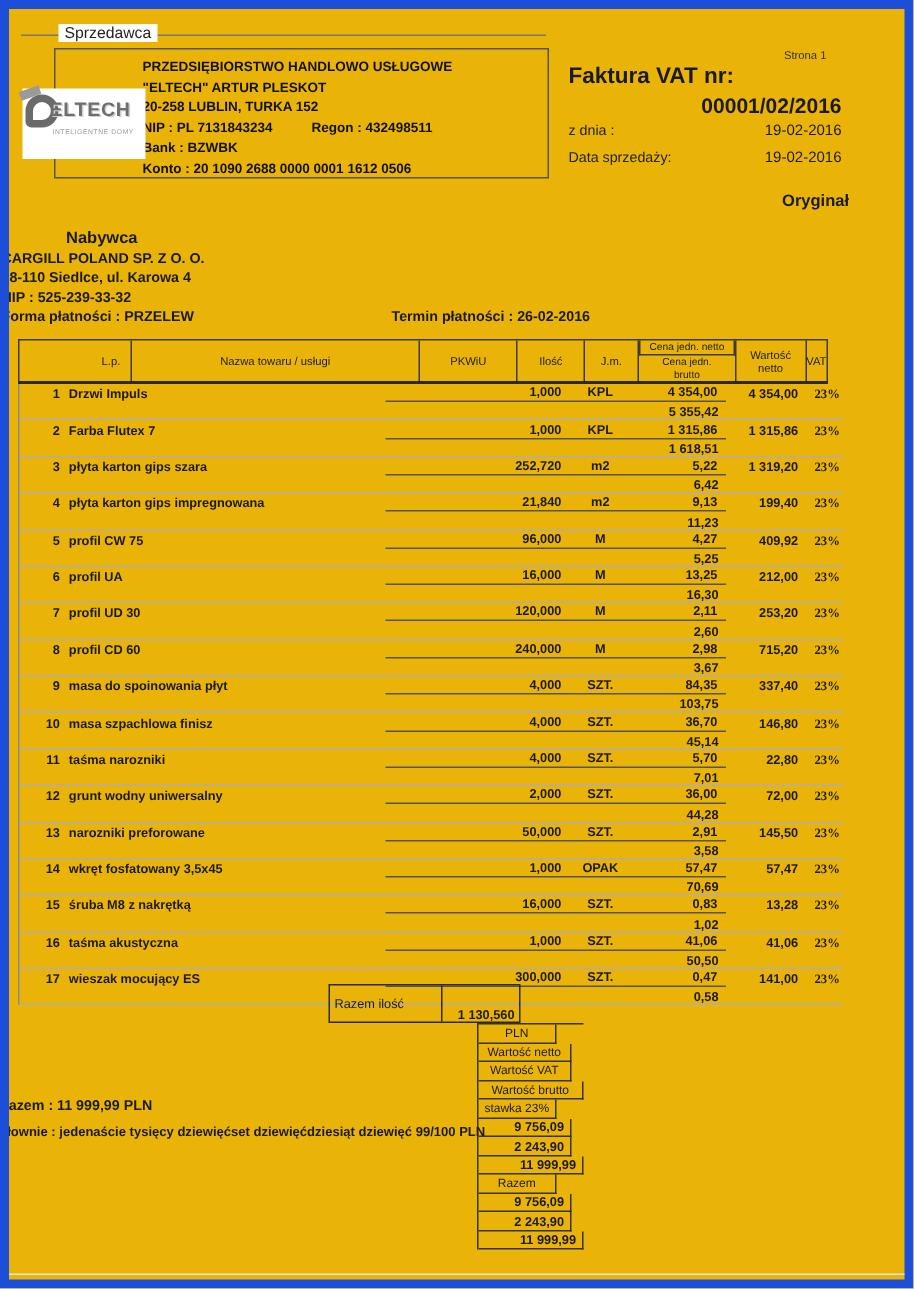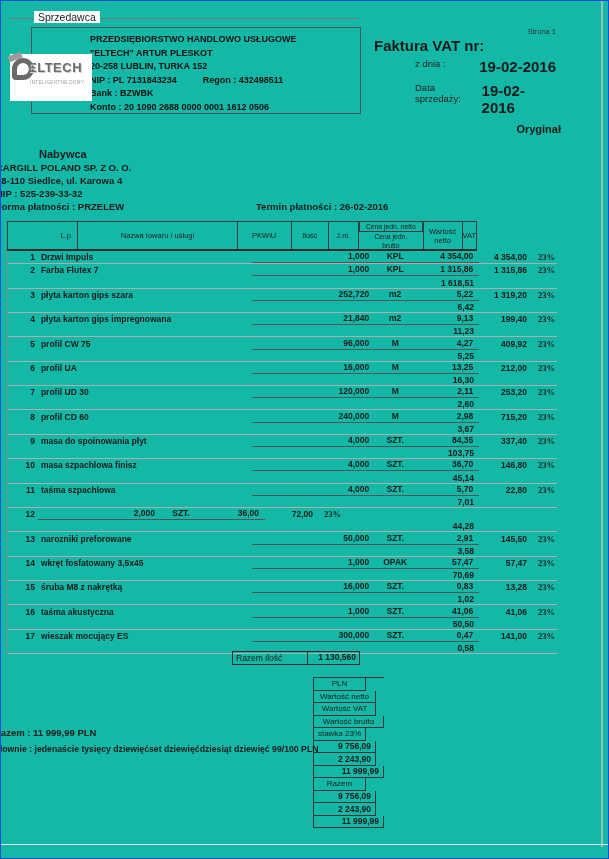--- a/index.html
+++ b/index.html
@@ -1,18 +1,18 @@
 <!DOCTYPE html>
 <html><head>
 <meta charset="utf-8">
 <style>
   * { box-sizing: border-box; margin: 0; padding: 0; }
   html,body { background:#f6f6f6; }
   body { font-family: "Liberation Sans", sans-serif; color:#1a1a1a; }
-  .page { position:relative; width:609px; height:859px; background:#14b8a6; border:1px solid #1d4ed8; overflow:hidden; }
+  .page { position:relative; width:609px; height:859px; background:#eab308; border:6px solid #1d4ed8; overflow:hidden; }
 
   
   .scan-right-shadow { position:absolute; left:600px; top:0; width:2px; height:846px; background:#c6c6c6; opacity:.7; }
   .scan-bottom-line { position:absolute; left:0; top:843px; width:609px; height:1px; background:#e3e3e3; }
 
   
   .seller-rule { position:absolute; left:8px; top:17px; width:350px; height:1px; background:#777; }
   .seller-label { position:absolute; left:33px; top:10px; background:#fff; padding:0 4px; font-size:10.5px; color:#222; }
   .seller-box { position:absolute; left:30px; top:26px; width:330px; height:87px; border:1.5px solid #555; padding:5px 6px 0 58px; }
   .seller-box .ln { font-size:9px; font-weight:700; line-height:13.5px; white-space:nowrap; color:#111; }
@@ -21,38 +21,38 @@
   .logo-glyph { position:absolute; left:2px; top:4px; width:22px; height:22px; border:5px solid #6a6a6a; border-radius:50% 50% 50% 4px; }
   .logo-glyph:before { content:""; position:absolute; left:-9px; top:-9px; width:14px; height:6px; background:#9a9a9a; transform:rotate(-20deg); }
   .logo-text { position:absolute; left:18px; top:6px; font-size:13px; font-weight:700; letter-spacing:.5px; color:#6e6e6e; text-shadow:1px 1px 0 #cfcfcf; }
   .logo-sub { position:absolute; left:20px; top:26px; font-size:4.5px; letter-spacing:.4px; color:#9a9a9a; white-space:nowrap; }
 
   
   .strona { position:absolute; top:26px; right:52px; font-size:7.5px; color:#333; }
   .inv-head { position:absolute; left:373px; top:36px; width:182px; }
   .inv-title { font-size:15px; font-weight:700; line-height:18px; }
   .inv-number { text-align:right; font-size:14px; font-weight:700; line-height:17px; margin-top:2px; }
-  .inv-row { display:flex; justify-content:space-between; align-items:flex-start; margin-top:3px;margin-left:41px; }
+  .inv-row { display:flex; justify-content:space-between; align-items:center; margin-top:3px; }
   .inv-row .lbl { font-size:9.5px; color:#222; }
-  .inv-row .val { font-size:15px; font-weight:700; }
+  .inv-row .val { font-size:10px; font-weight:400; }
   .inv-row.sale { margin-top:7px; }
 
   
   .oryginal { position:absolute; left:0; top:122px; width:560px; text-align:right; font-size:11px; font-weight:700; }
 
   
   .buyer { position:absolute; left:-5px; top:147px; width:600px; }
   .buyer-label { padding-left:43px; font-size:11px; font-weight:700; line-height:13px; }
   .buyer .ln { font-size:9.5px; font-weight:700; line-height:13px; white-space:nowrap; }
   .pay-line { position:relative; }
   .termin { position:absolute; left:260px; top:0; font-weight:700; }
 
   
   .items-table { position:absolute; left:6px; top:220px; width:551px; }
-  .it-header { display:flex; width:470px; height:30px; border:1px solid #3a3a3a; border-bottom:2px solid #2a2a2a;padding-left:48px; }
+  .it-header { display:flex; width:540px; height:30px; border:1px solid #3a3a3a; border-bottom:2px solid #2a2a2a;padding-left:48px; }
   .h-cell { border-right:1px solid #3a3a3a; display:flex; align-items:center; justify-content:center; font-size:7.5px; color:#222; text-align:center; }
   .h-cell.c-vat { border-right:none; flex:1; }
   .c-lp { width:30px; } .c-name { width:215px; } .c-pkwiu { width:73px; }
   .c-qty { width:50px; } .c-jm { width:40px; } .c-cena { width:64px; }
   .c-wart { width:52px; } .c-vat { width:26px; }
   .h-cena-stack { width:64px; display:flex; flex-direction:column; align-items:stretch; font-size:6.8px; height:100%; }
   .cena-netto-box { border:1px solid #3a3a3a; border-top:none; text-align:center; line-height:9px; }
   .h-cena-stack .sub { text-align:center; line-height:9px; }
   #items-body { border-left:1px solid #8a8a8a; width:550px; }
   .item { border-bottom:1px solid #aeaeae; }
@@ -64,21 +64,21 @@
   .mid .c-qty { text-align:right; padding-right:6px; }
   .mid .c-jm { text-align:center; }
   .mid .c-cena { text-align:right; padding-right:6px; }
   .row1 .c-wart { text-align:right; padding-right:4px; }
   .row1 .c-vat { text-align:right; padding-right:2px;font-family:Liberation Serif, serif; }
   .row2 { display:flex; height:11.2px; align-items:flex-end; font-size:8.5px; font-weight:700; line-height:10px; }
   .row2 .spacer { width:408px; }
   .row2 .c-cena { text-align:right; padding-right:6px; }
 
   
-  .razem-box { position:absolute; left:231px; top:650px; display:flex; height:14px; border:1px solid #2a2a2a; font-size:8.5px; align-items:flex-start; }
+  .razem-box { position:absolute; left:213px; top:650px; display:flex; height:26px; border:1px solid #2a2a2a; font-size:8.5px; align-items:flex-end; }
   .rz-label { width:75px; padding-left:3px; border-right:1px solid #2a2a2a; height:100%; display:flex; align-items:center; }
   .rz-value { width:51px; text-align:right; padding-right:3px; font-weight:700; }
 
   
   .summary { position:absolute; left:312px; top:676px; border-top:1px solid #333; border-left:1px solid #333; font-size:8px; }
   .sm-row { display:flex;flex-direction:column; }
   .sm-cell { border-right:1px solid #333; border-bottom:1px solid #333; height:12.5px; display:flex; align-items:center; justify-content:center; }
   .sm-c0 { width:52px; } .sm-c1 { width:62px; } .sm-c2 { width:62px; } .sm-c3 { width:70px; }
   .sm-val { justify-content:flex-end; padding-right:4px; font-weight:700; font-size:8.5px; }
 
@@ -107,20 +107,21 @@
 
   <div class="logo">
     <div class="logo-glyph"></div>
     <div class="logo-text">ELTECH</div>
     <div class="logo-sub">INTELIGENTNE DOMY</div>
   </div>
 
   <div class="strona">Strona 1</div>
   <div class="inv-head">
     <div class="inv-title">Faktura VAT nr:</div>
+    <div class="inv-number">00001/02/2016</div>
     <div class="inv-row">
       <span class="lbl">z dnia :</span>
       <span class="val">19-02-2016</span>
     </div>
     <div class="inv-row sale">
       <span class="lbl">Data sprzedaży:</span>
       <span class="val">19-02-2016</span>
     </div>
   </div>
 
@@ -161,20 +162,24 @@
         <span class="c-name">Drzwi Impuls</span>
         <span class="mid">
           <span class="c-pkwiu"></span>
           <span class="c-qty">1,000</span>
           <span class="c-jm">KPL</span>
           <span class="c-cena">4 354,00</span>
         </span>
         <span class="c-wart">4 354,00</span>
         <span class="c-vat">23%</span>
       </div>
+      <div class="row2">
+        <span class="spacer"></span>
+        <span class="c-cena">5 355,42</span>
+      </div>
     </div>
 
     <div class="item">
       <div class="row1">
         <span class="c-lp">2</span>
         <span class="c-name">Farba Flutex 7</span>
         <span class="mid">
           <span class="c-pkwiu"></span>
           <span class="c-qty">1,000</span>
           <span class="c-jm">KPL</span>
@@ -337,39 +342,40 @@
       </div>
       <div class="row2">
         <span class="spacer"></span>
         <span class="c-cena">45,14</span>
       </div>
     </div>
 
     <div class="item">
       <div class="row1">
         <span class="c-lp">11</span>
-        <span class="c-name">taśma szpachlowa</span>
+        <span class="c-name">taśma narozniki</span>
         <span class="mid">
           <span class="c-pkwiu"></span>
           <span class="c-qty">4,000</span>
           <span class="c-jm">SZT.</span>
           <span class="c-cena">5,70</span>
         </span>
         <span class="c-wart">22,80</span>
         <span class="c-vat">23%</span>
       </div>
       <div class="row2">
         <span class="spacer"></span>
         <span class="c-cena">7,01</span>
       </div>
     </div>
 
     <div class="item">
       <div class="row1">
         <span class="c-lp">12</span>
+        <span class="c-name">grunt wodny uniwersalny</span>
         <span class="mid">
           <span class="c-pkwiu"></span>
           <span class="c-qty">2,000</span>
           <span class="c-jm">SZT.</span>
           <span class="c-cena">36,00</span>
         </span>
         <span class="c-wart">72,00</span>
         <span class="c-vat">23%</span>
       </div>
       <div class="row2">

